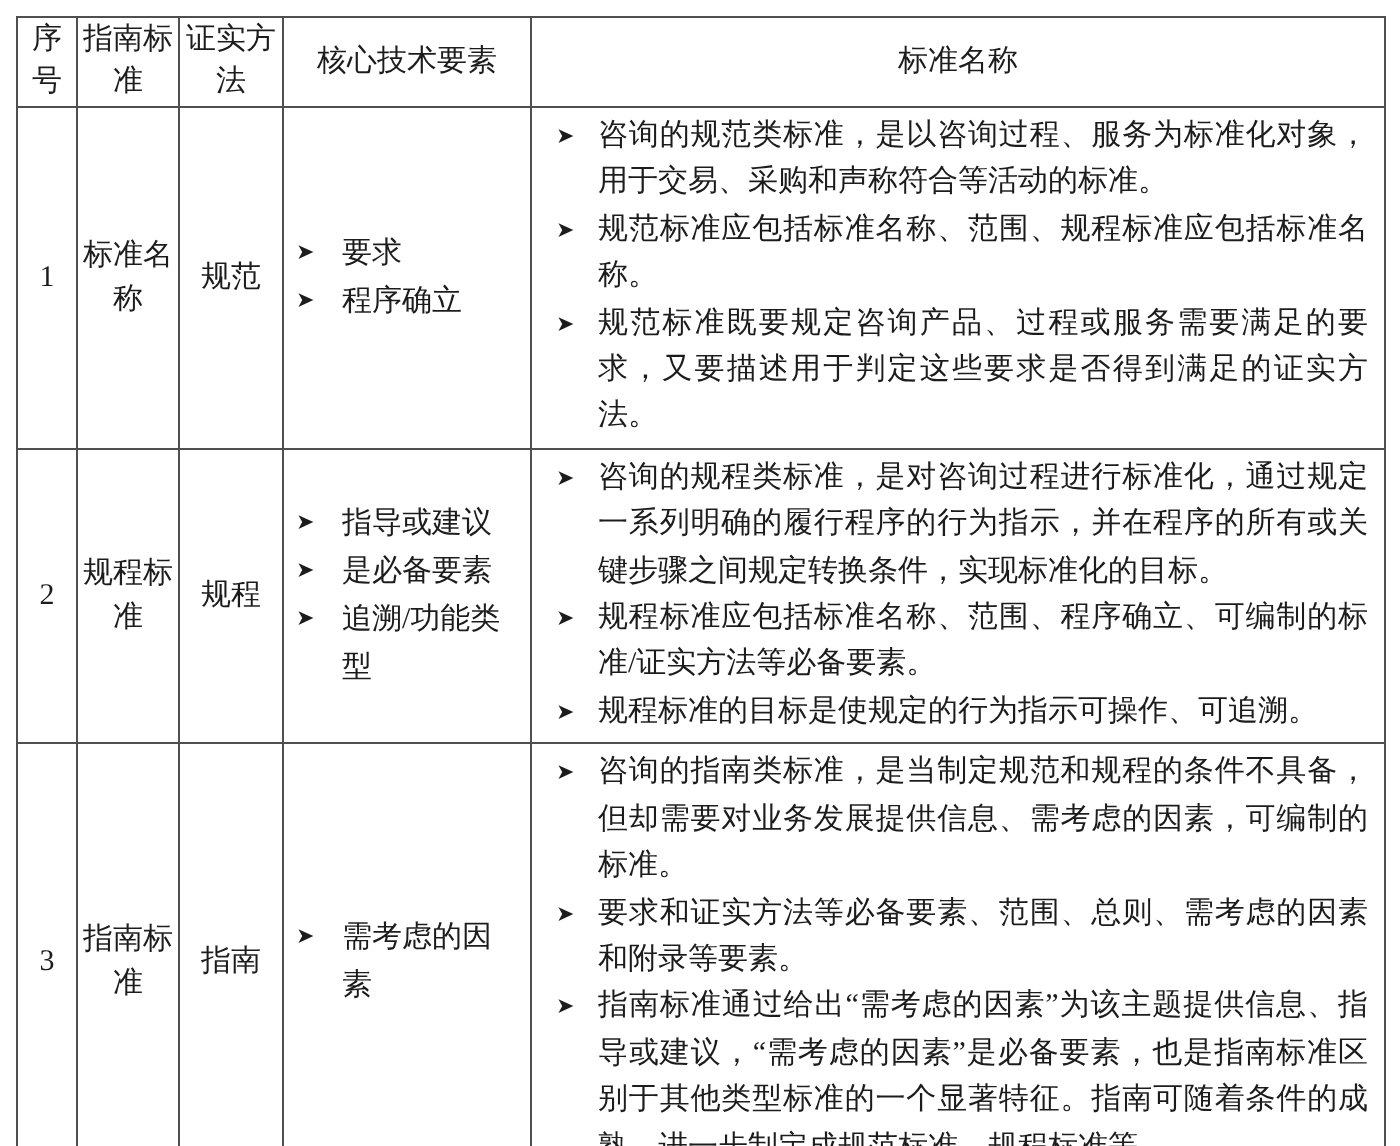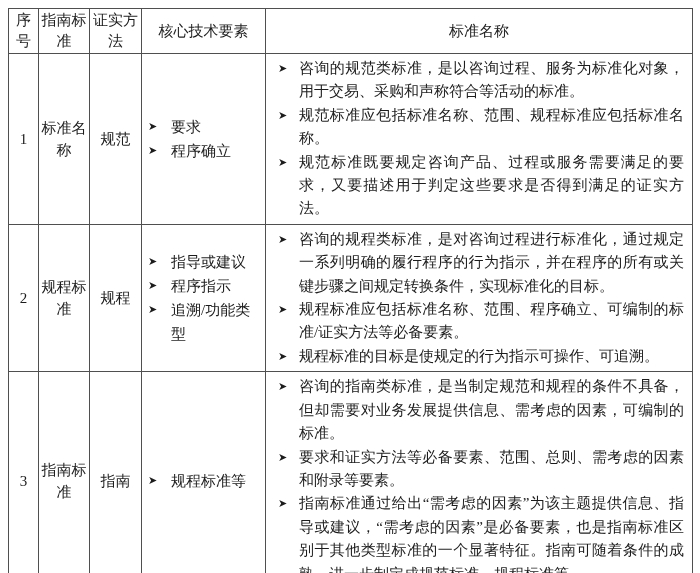--- a/index.html
+++ b/index.html
@@ -128,21 +128,21 @@
           <td class="c-center">2</td>
           <td class="c-center">规程标准</td>
           <td class="c-center">规程</td>
           <td class="c-elements">
             <div class="bullet">
               <span class="marker">➤</span>
               <span class="btext">指导或建议</span>
             </div>
             <div class="bullet">
               <span class="marker">➤</span>
-              <span class="btext">程序指示</span>
+              <span class="btext">是必备要素</span>
             </div>
             <div class="bullet">
               <span class="marker">➤</span>
               <span class="btext">追溯/功能类型</span>
             </div>
           </td>
           <td class="c-content">
             <div class="bullet">
               <span class="marker">➤</span>
               <span class="btext">咨询的规程类标准，是对咨询过程进行标准化，通过规定一系列明确的履行程序的行为指示，并在程序的所有或关键步骤之间规定转换条件，实现标准化的目标。</span>
@@ -157,21 +157,21 @@
             </div>
           </td>
         </tr>
         <tr>
           <td class="c-center">3</td>
           <td class="c-center">指南标准</td>
           <td class="c-center">指南</td>
           <td class="c-elements">
             <div class="bullet">
               <span class="marker">➤</span>
-              <span class="btext">规程标准等</span>
+              <span class="btext">需考虑的因素</span>
             </div>
           </td>
           <td class="c-content">
             <div class="bullet">
               <span class="marker">➤</span>
               <span class="btext">咨询的指南类标准，是当制定规范和规程的条件不具备，但却需要对业务发展提供信息、需考虑的因素，可编制的标准。</span>
             </div>
             <div class="bullet">
               <span class="marker">➤</span>
               <span class="btext">要求和证实方法等必备要素、范围、总则、需考虑的因素和附录等要素。</span>

